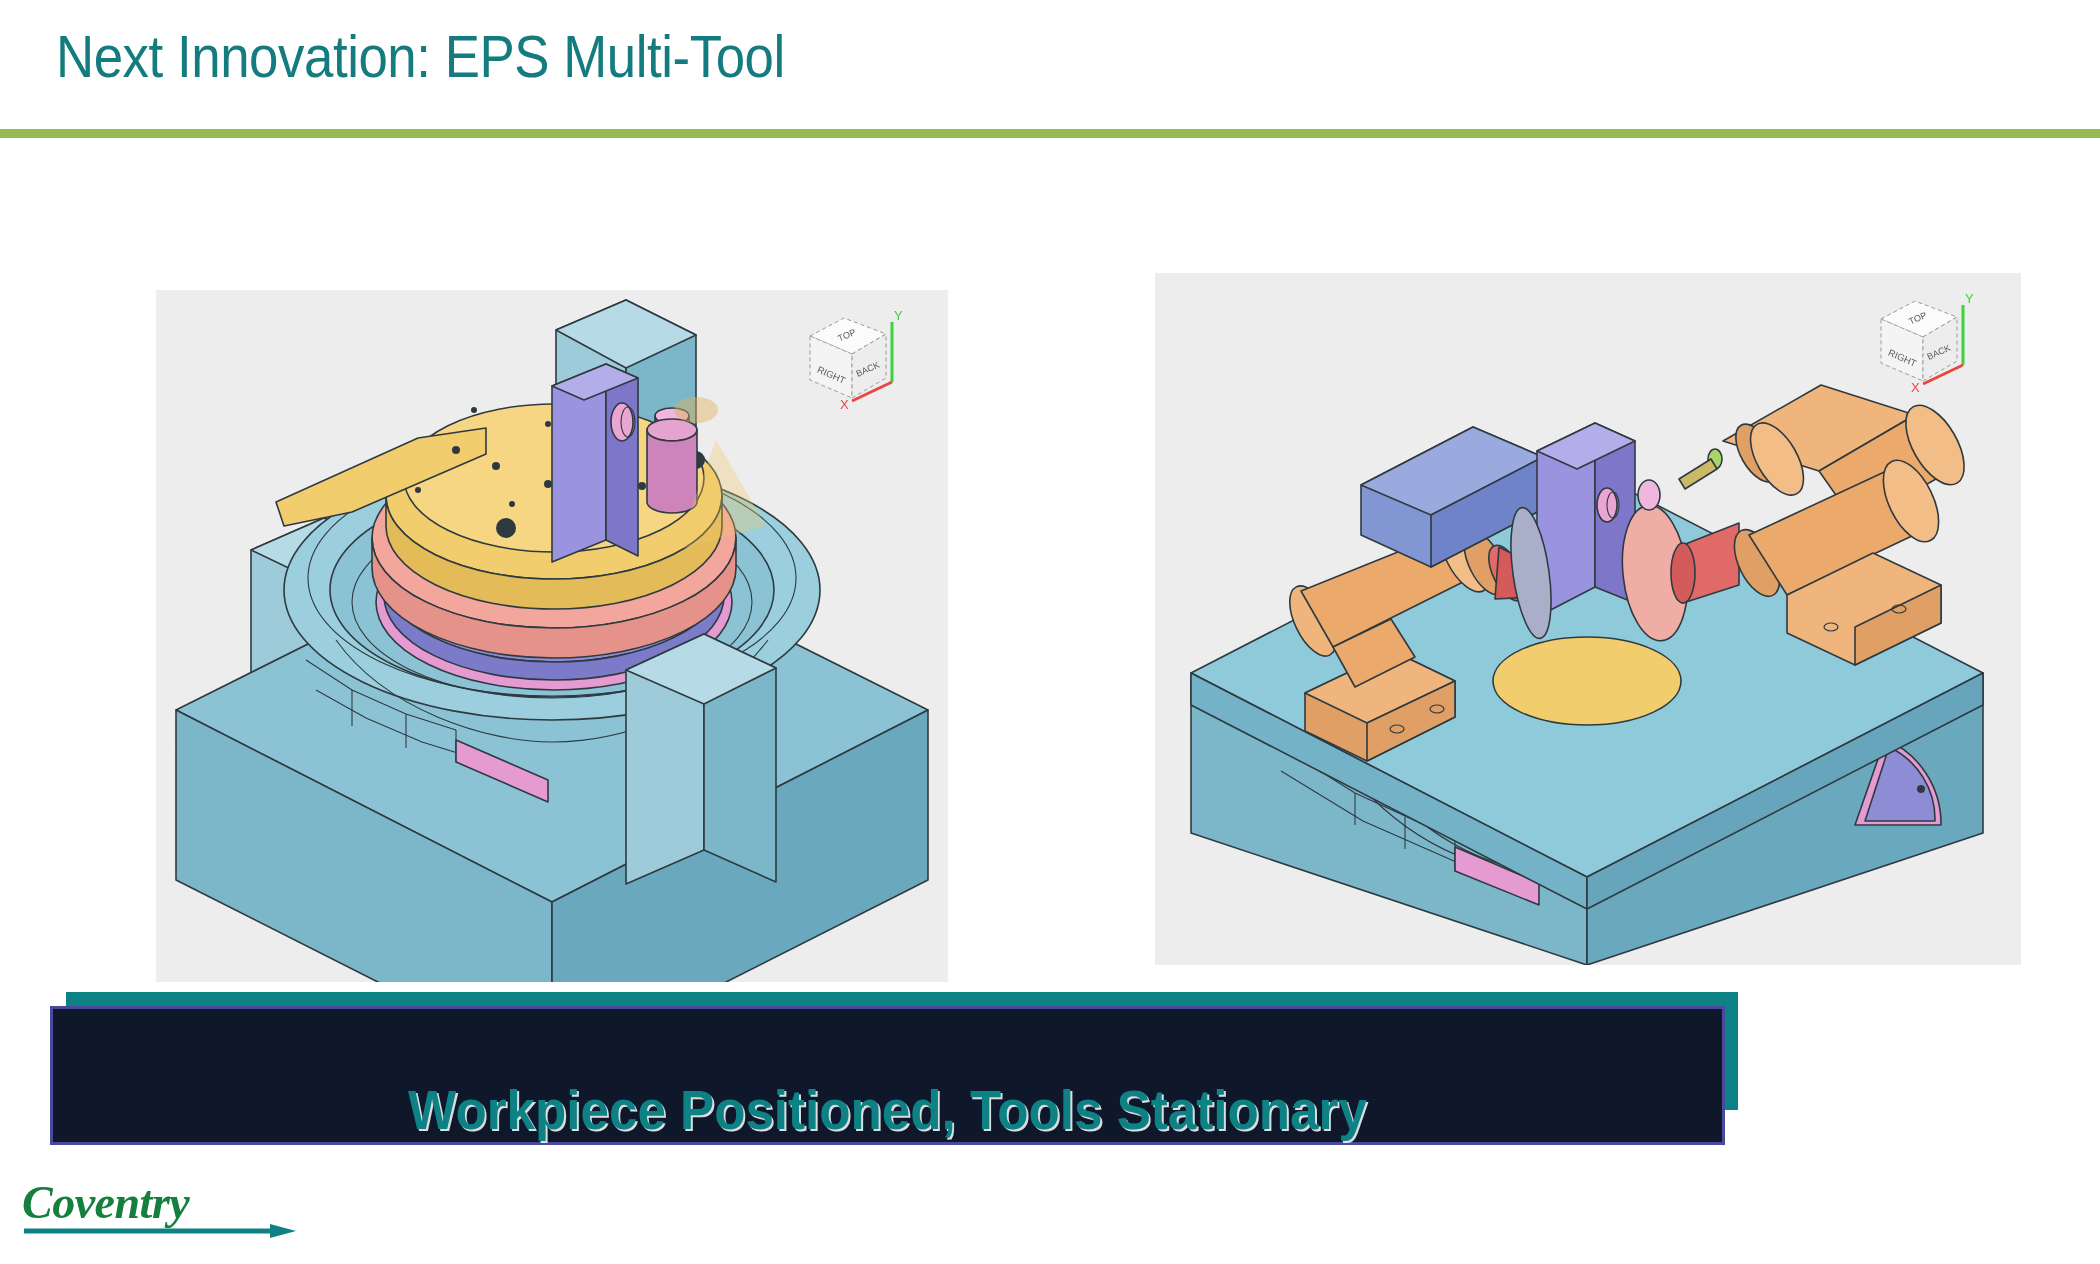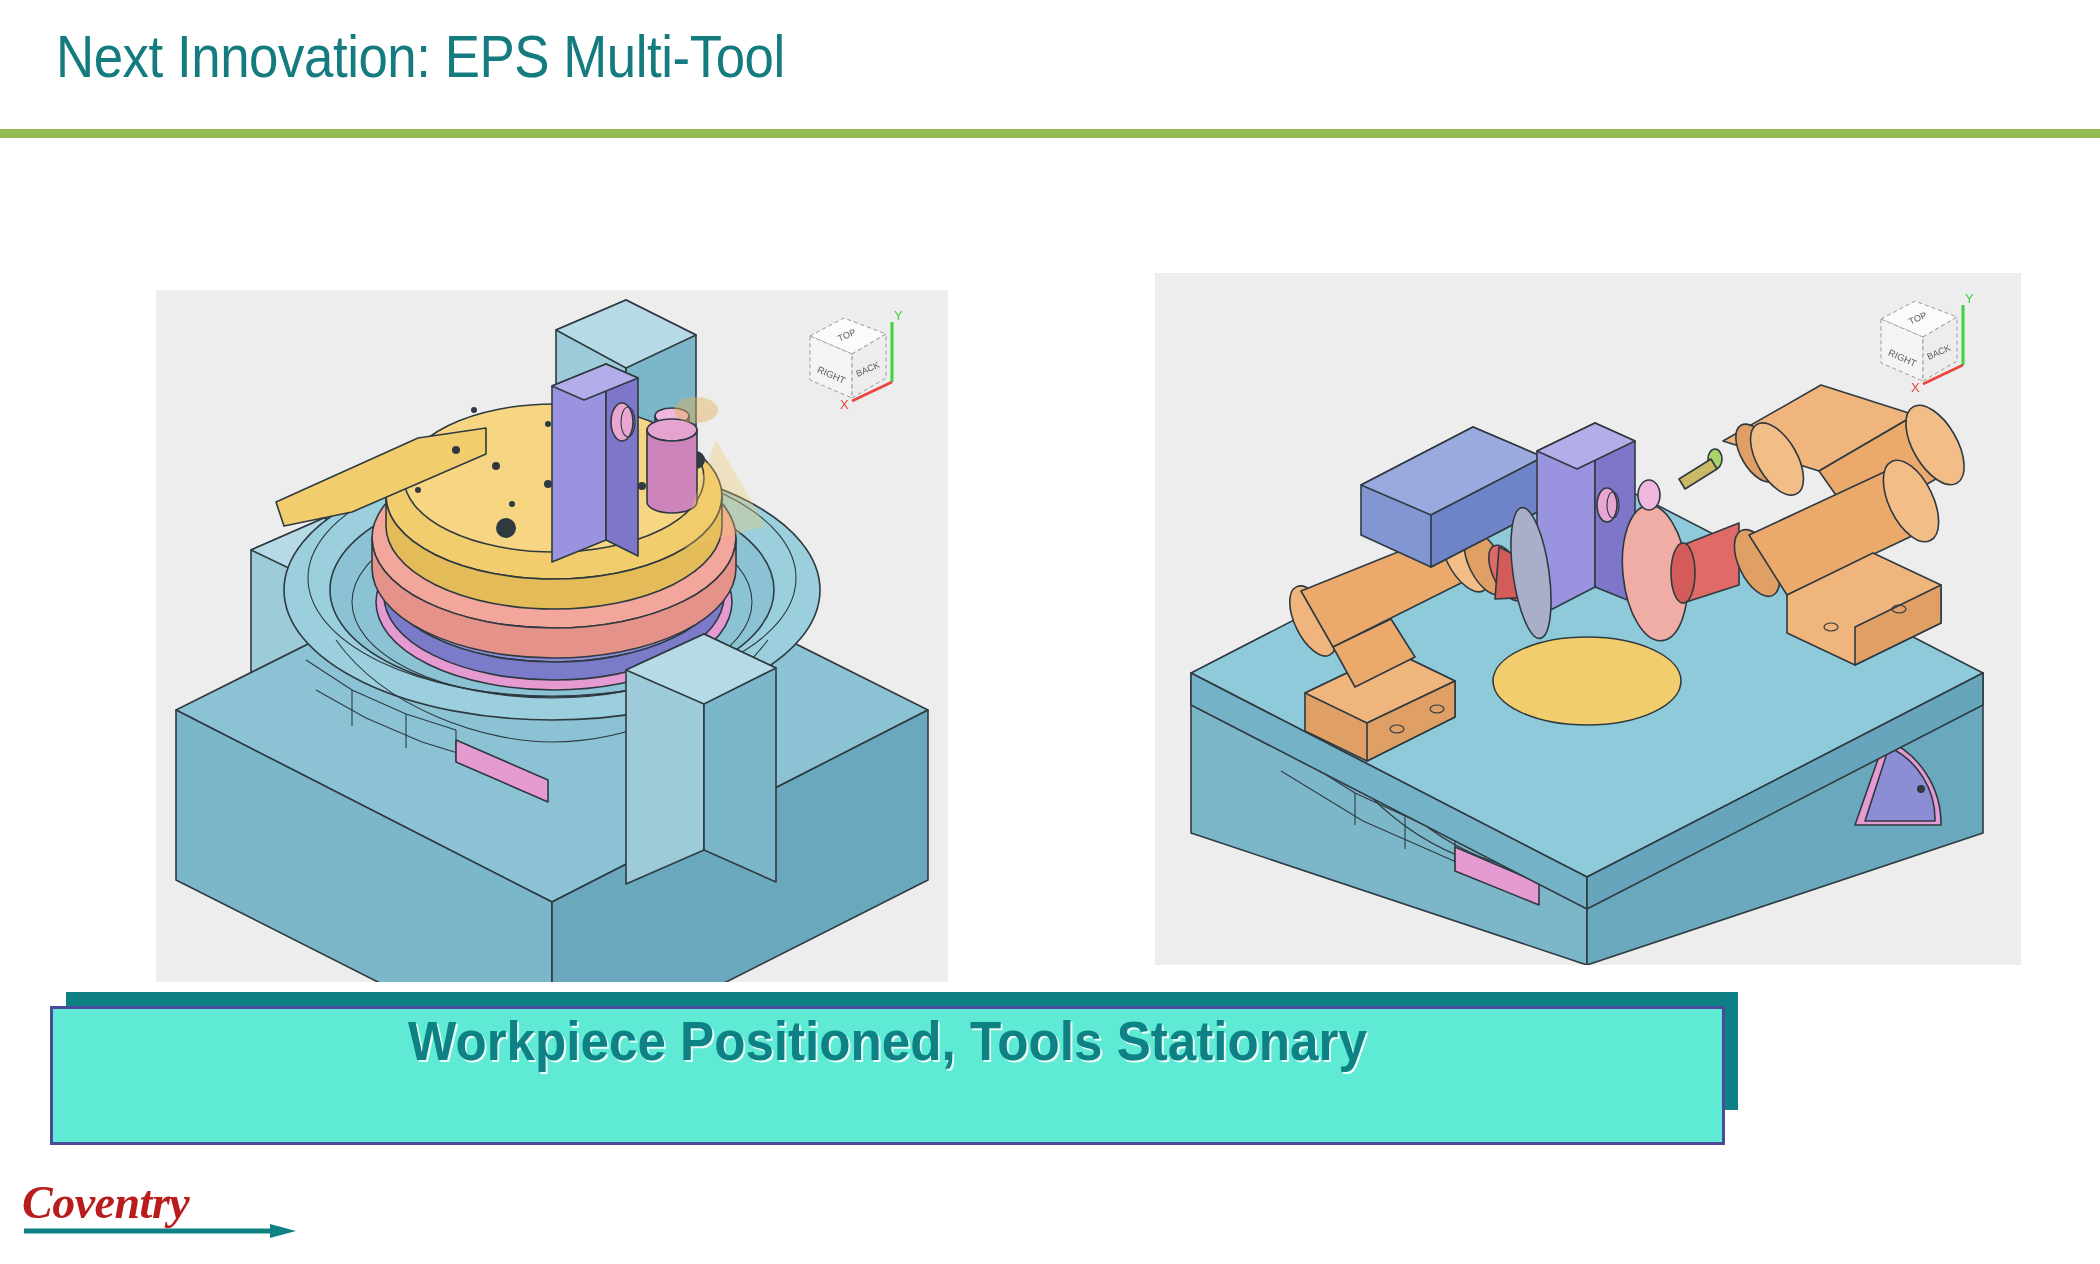--- a/index.html
+++ b/index.html
@@ -63,25 +63,25 @@
     width: 1672px;
     height: 118px;
     background: #0e8184;
   }
   #caption-box {
     position: absolute;
     left: 50px;
     top: 1006px;
     width: 1675px;
     height: 139px;
-    background: #5eead4;
+    background: #0f172a;
     border: 3px solid #4a4a9c;
     box-sizing: border-box;
     display: flex;
-    align-items: flex-start;
+    align-items: flex-end;
     justify-content: center;
   }
   #caption-text {
     font-size: 55px;
     font-weight: bold;
     color: #0e8184;
     font-family: "Liberation Sans Narrow", "Liberation Sans", sans-serif;
     letter-spacing: 0px;
     text-shadow: 2px 2px 0 rgba(255,255,255,0.85);
     white-space: nowrap;
@@ -89,21 +89,21 @@
   }
 
   
   #logo { position: absolute; left: 22px; top: 1180px; width: 300px; height: 70px; }
   #logo-text {
     position: absolute;
     left: 0; top: -4px;
     font-size: 46px;
     font-weight: bold;
     font-style: italic;
-    color: #b91c1c;
+    color: #15803d;
     font-family: "Liberation Serif", serif;
     letter-spacing: -0.5px;
   }
   #logo-arrow { position: absolute; left: 2px; top: 40px; }
 </style>
 </head>
 <body>
 
 <div id="slide-title">Next Innovation: EPS Multi-Tool</div>
 <div id="title-rule"></div>

